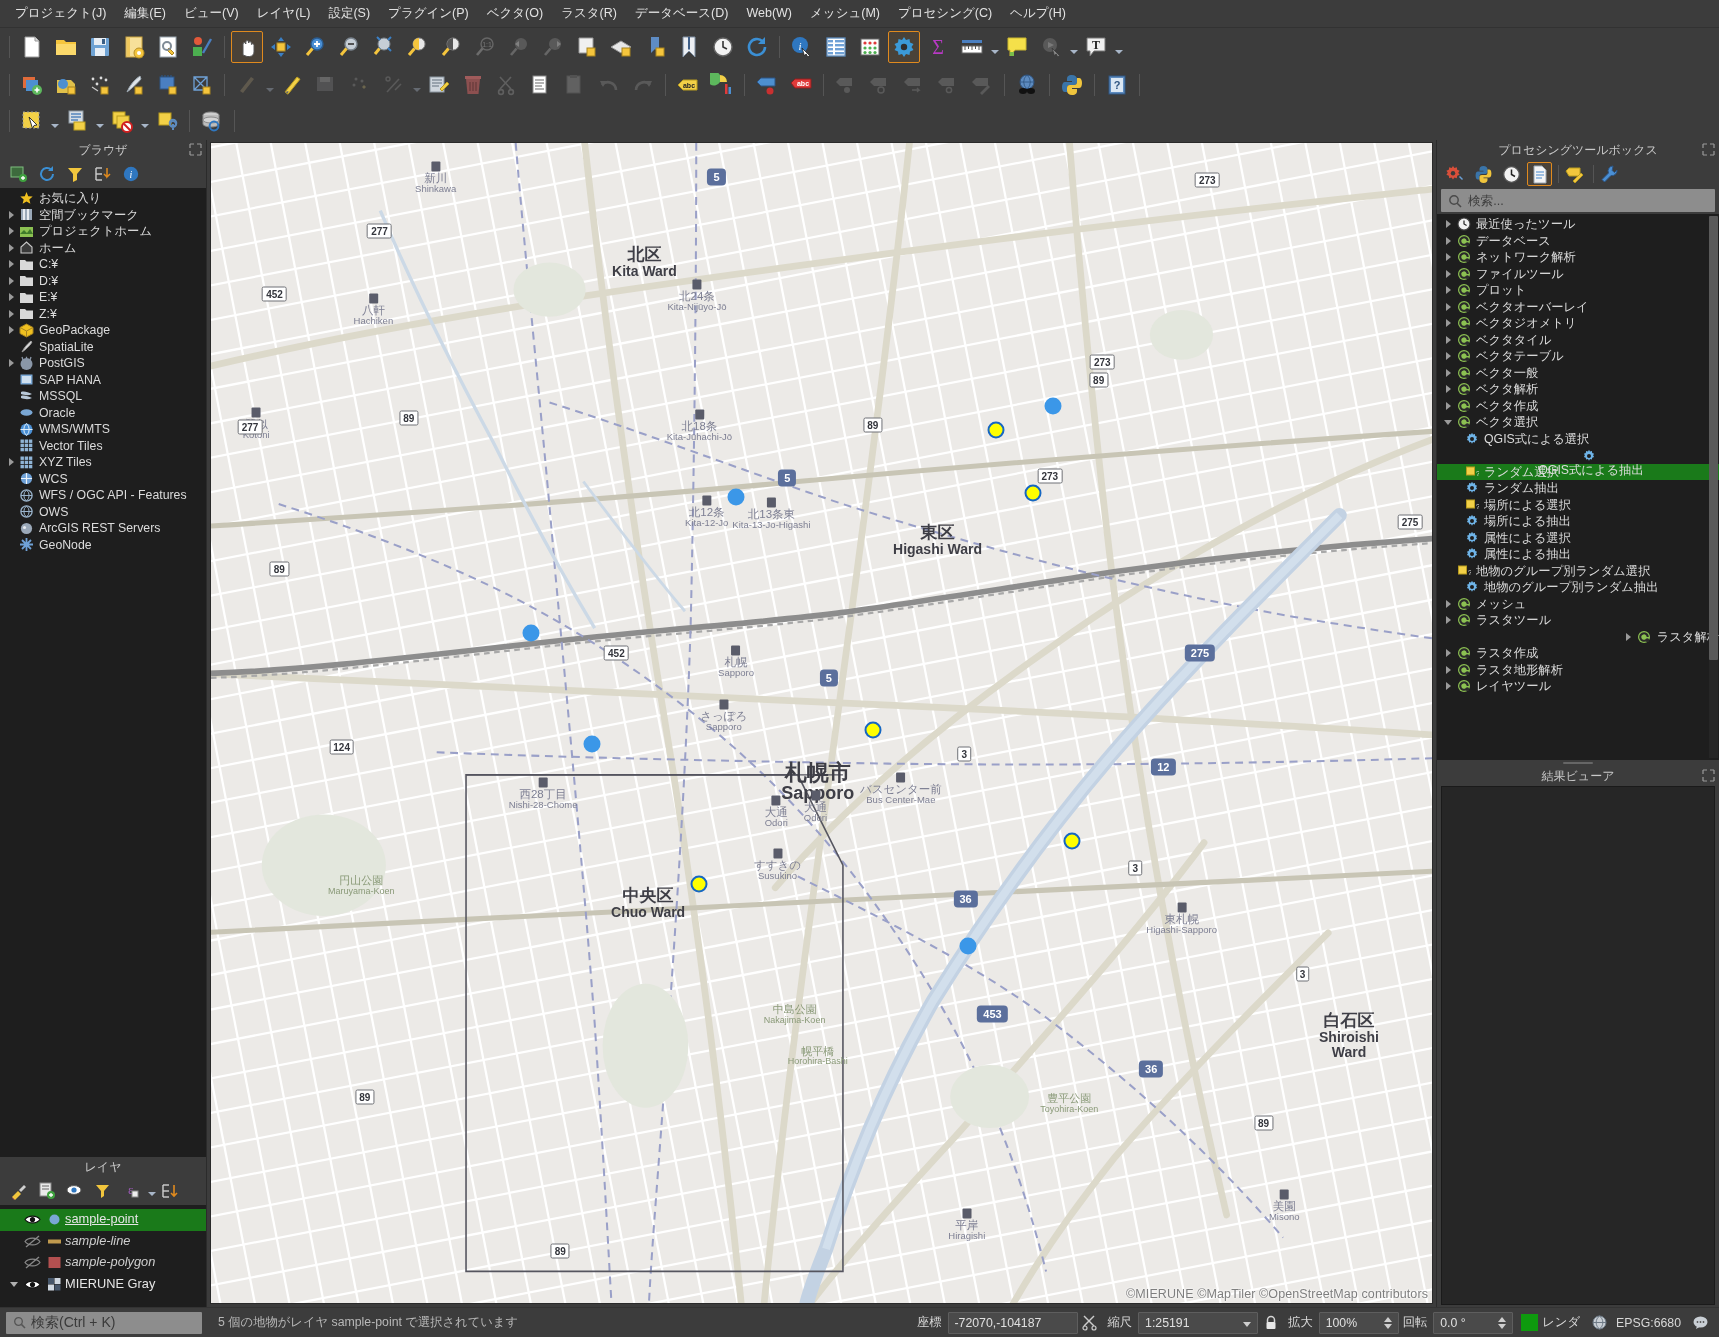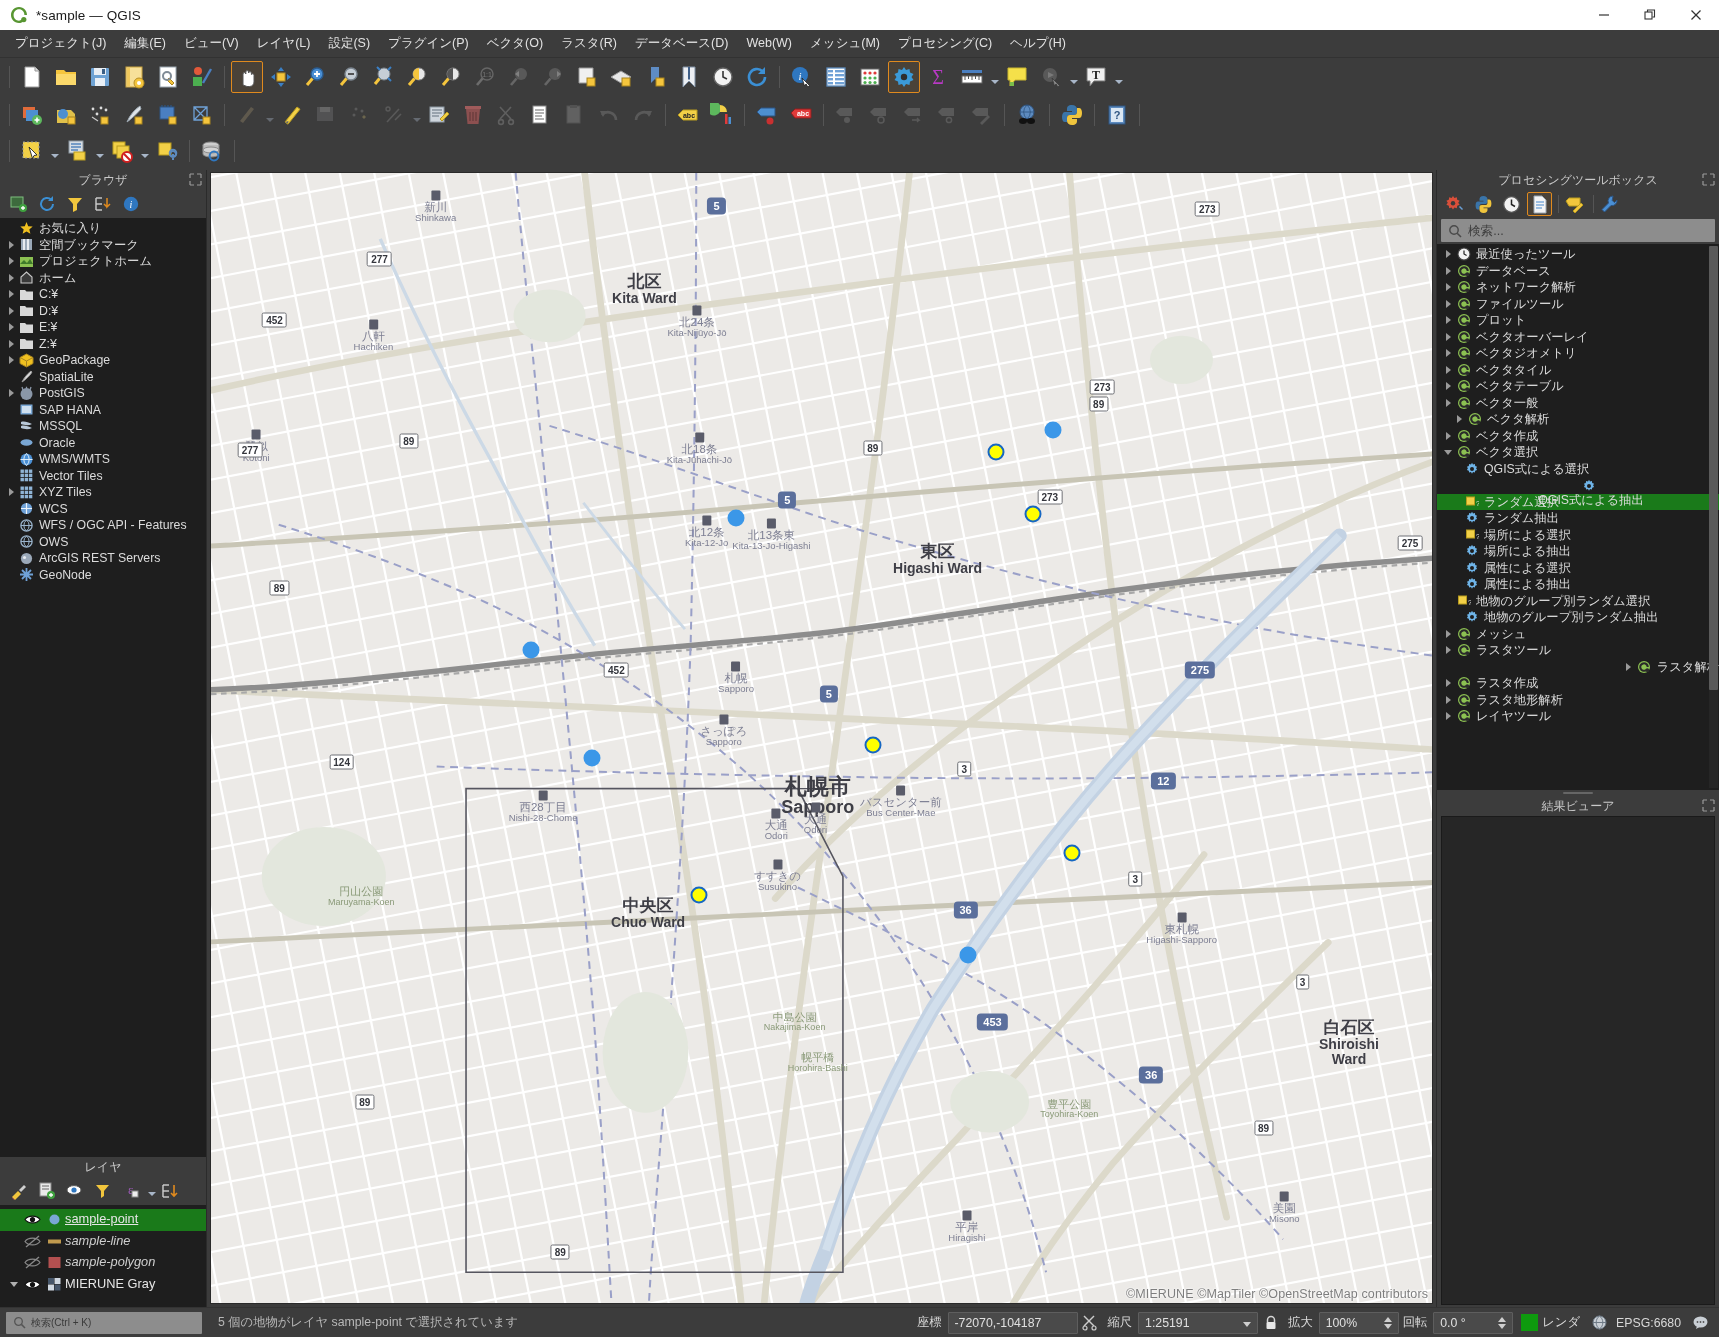--- a/index.html
+++ b/index.html
@@ -332,21 +332,21 @@
     padding: 0 6px;
     border-top: 1px solid #333;
   }
   .locator {
     width: 196px; height: 22px;
     background: #8d8d8d;
     display:flex; align-items:center; padding-left:6px;
     border-radius:1px;
   }
   .locator .licon { width:15px;height:15px;display:flex;align-items:center;justify-content:center;margin-right:4px; }
-  .locator .ltxt { font-size:10px; color:#3a3a3a; }
+  .locator .ltxt { font-size:14px; color:#3a3a3a; }
   .status-msg { font-size:12.3px; color:#b8b8b8; margin-left:16px; }
   .sb-spacer { flex:1; }
   .sb-lbl { font-size:12.3px; color:#d8d8d8; margin: 0 6px 0 4px; }
   .sb-field {
     height: 22px;
     background: #4a4a4a;
     border: 1px solid #5e5e5e;
     display:flex; align-items:center;
     padding: 0 6px;
     font-size:12.3px;
@@ -365,47 +365,20 @@
   .sb-spin .up { top:4px; border-left:4px solid transparent; border-right:4px solid transparent; border-bottom:5px solid #cfcfcf; }
   .sb-spin .dn { bottom:4px; border-left:4px solid transparent; border-right:4px solid transparent; border-top:5px solid #cfcfcf; }
   .render-box { width:17px; height:17px; background:#0e9a0e; margin-left:8px; }
   .sb-ico { width:18px;height:18px; display:flex;align-items:center;justify-content:center;margin:0 4px; }
 </style>
 </head>
 <body>
 
 <div id="app">
 
-  <div class="titlebar">
-    <div class="logo">
-      <svg width="20" height="20" viewBox="0 0 20 20">
-        <path d="M10 2 C5 2 2 6 2 10 C2 14 5 18 10 18 C12 18 13.5 17.3 14.5 16.2 L12.6 14.6 C11.9 15.3 11 15.7 10 15.7 C6.8 15.7 4.6 13.2 4.6 10 C4.6 6.8 6.8 4.3 10 4.3 C13.2 4.3 15.4 6.8 15.4 10 L18 10 C18 6 15 2 10 2 Z" fill="#589632"></path>
-        <circle cx="14.8" cy="14.6" r="2.6" fill="#589632"></circle>
-      </svg>
-    </div>
-    <div class="ttl">*sample — QGIS</div>
-    <div class="spacer"></div>
-    <div class="wbtn">
-      <svg width="12" height="12" viewBox="0 0 12 12">
-          <line x1="1" y1="6" x2="11" y2="6" stroke="#333" stroke-width="1.2"></line>
-        </svg>
-    </div>
-    <div class="wbtn">
-      <svg width="12" height="12" viewBox="0 0 12 12">
-        <rect x="1" y="3" width="7" height="7" fill="none" stroke="#333" stroke-width="1.1"></rect>
-        <path d="M3.5 3 V1 H10.5 V8 H8.5" fill="none" stroke="#333" stroke-width="1.1"></path>
-      </svg>
-    </div>
-    <div class="wbtn close">
-      <svg width="12" height="12" viewBox="0 0 12 12">
-          <line x1="1.5" y1="1.5" x2="10.5" y2="10.5" stroke="#333" stroke-width="1.2"></line>
-          <line x1="10.5" y1="1.5" x2="1.5" y2="10.5" stroke="#333" stroke-width="1.2"></line>
-        </svg>
-    </div>
-  </div>
 
   <div class="menubar" id="menubar">
       <div class="menuitem">プロジェクト(J)</div>
       <div class="menuitem">編集(E)</div>
       <div class="menuitem">ビュー(V)</div>
       <div class="menuitem">レイヤ(L)</div>
       <div class="menuitem">設定(S)</div>
       <div class="menuitem">プラグイン(P)</div>
       <div class="menuitem">ベクタ(O)</div>
       <div class="menuitem">ラスタ(R)</div>
@@ -1840,21 +1813,21 @@
               <div class="expander closed"></div>
               <div class="ticon">
                 <svg width="14" height="14" viewBox="0 0 14 14">
                   <circle cx="7" cy="7" r="6" fill="#8cc152"></circle>
                   <path d="M7 2.2 A4.8 4.8 0 1 0 10.2 10.6 l-1.6 -1.4 A2.7 2.7 0 1 1 9.7 7 h2.1 A4.8 4.8 0 0 0 7 2.2 z" fill="#2a2a2a"></path>
                   <circle cx="10.3" cy="10.2" r="1.9" fill="#2a2a2a"></circle>
                 </svg>
               </div>
               <div class="tlabel">ベクタ一般</div>
             </div>
-            <div class="tb-row" style="padding-left: 15px;">
+            <div class="tb-row" style="padding-left: 4px;">
               <div class="expander closed"></div>
               <div class="ticon">
                 <svg width="14" height="14" viewBox="0 0 14 14">
                   <circle cx="7" cy="7" r="6" fill="#8cc152"></circle>
                   <path d="M7 2.2 A4.8 4.8 0 1 0 10.2 10.6 l-1.6 -1.4 A2.7 2.7 0 1 1 9.7 7 h2.1 A4.8 4.8 0 0 0 7 2.2 z" fill="#2a2a2a"></path>
                   <circle cx="10.3" cy="10.2" r="1.9" fill="#2a2a2a"></circle>
                 </svg>
               </div>
               <div class="tlabel">ベクタ解析</div>
             </div>

